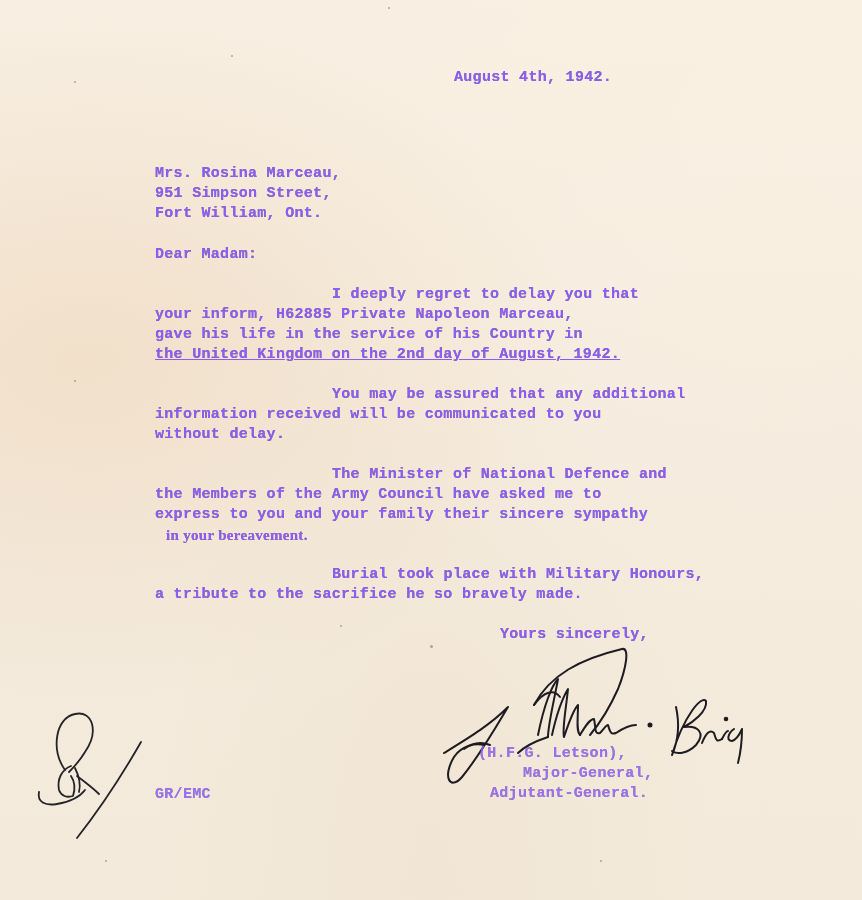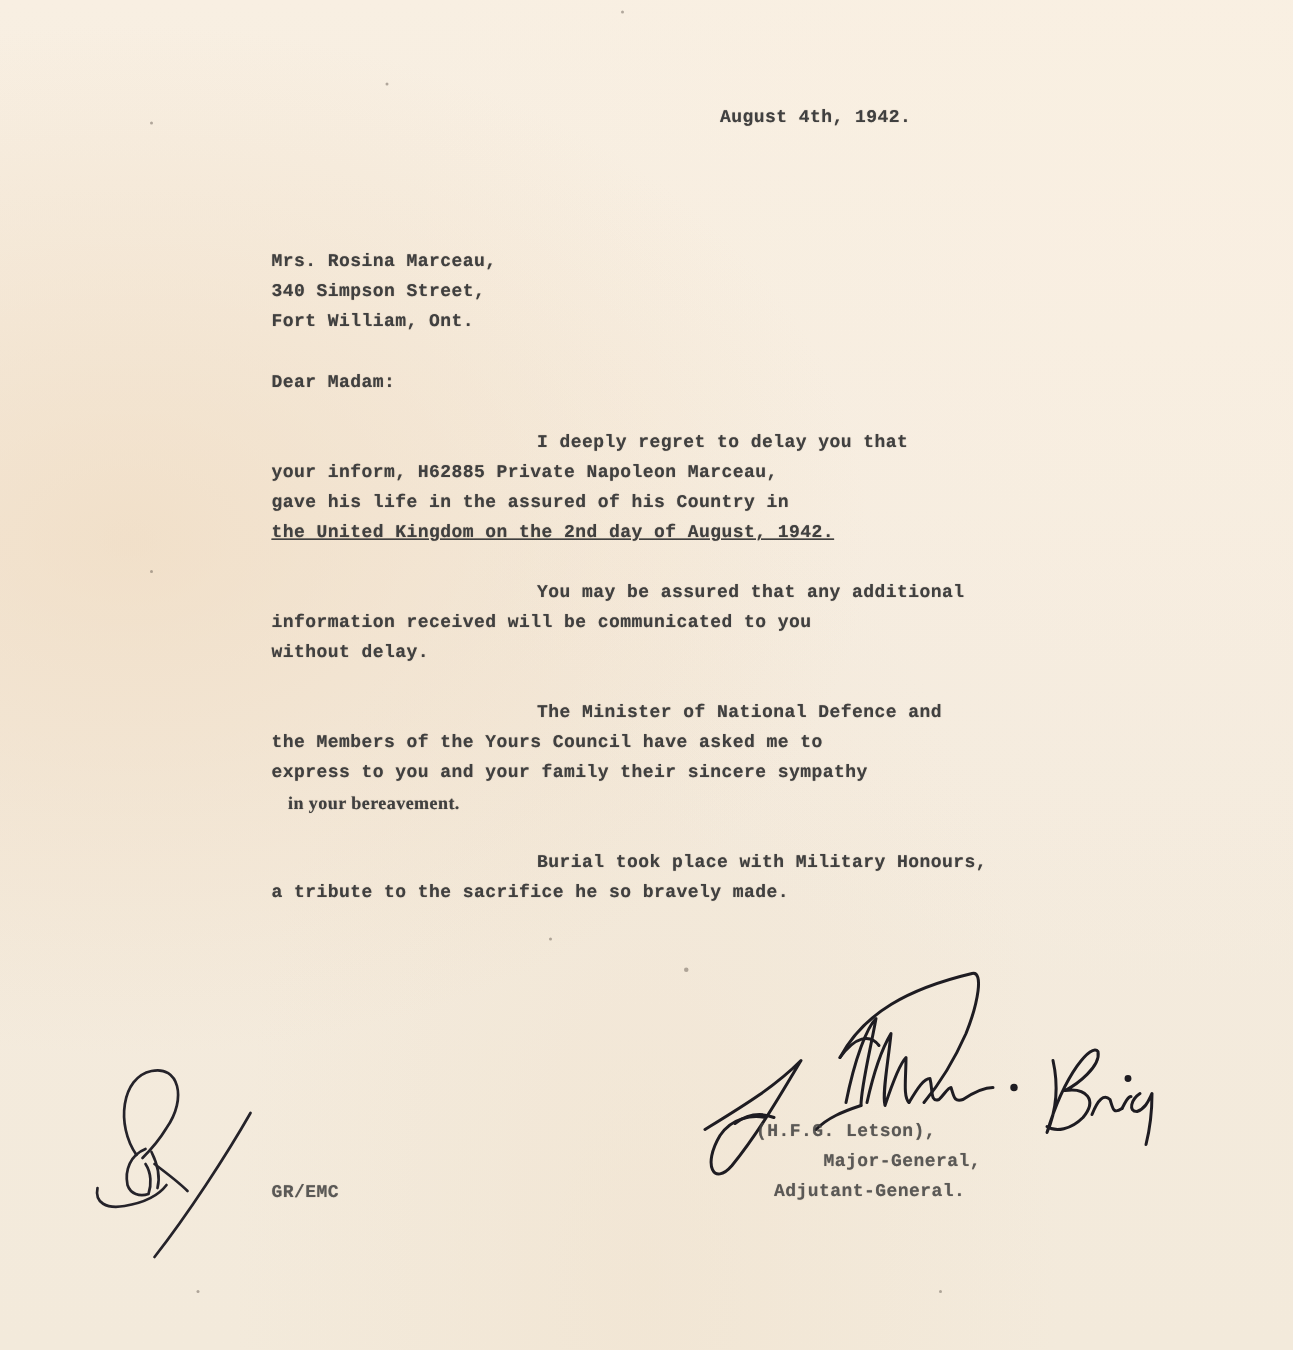--- a/index.html
+++ b/index.html
@@ -15,25 +15,24 @@
       background-image:
         radial-gradient(ellipse at 10% 40%, rgba(238, 214, 184, 0.55) 0%, rgba(238, 214, 184, 0) 45%),
         radial-gradient(ellipse at 90% 15%, rgba(250, 240, 226, 0.6) 0%, rgba(250, 240, 226, 0) 50%),
         radial-gradient(ellipse at 50% 95%, rgba(240, 226, 206, 0.5) 0%, rgba(240, 226, 206, 0) 45%),
         linear-gradient(180deg, #f8efe2 0%, #f4ebde 50%, #f3eadb 100%);
     }
     .letter {
       position: absolute;
       inset: 0;
       font-family: "Liberation Mono", "DejaVu Sans Mono", monospace;
-      color: #404040;
-      font-size: 12px;
+      color: #8b5cf6;
+      font-size: 15px;
       letter-spacing: 0.3px;
       font-weight: bold;
-      margin-left: 26px;
     }
     .line {
       position: absolute;
       white-space: pre;
       line-height: 20px;
       text-shadow: 0 0 0.6px rgba(60, 50, 40, 0.6);
     }
     .faint { opacity: 0.85; }
     .speck {
       position: absolute;
@@ -58,51 +57,52 @@
   <span class="speck" style="left:74px;top:380px;"></span>
   <span class="speck" style="left:430px;top:645px;width:3px;height:3px;"></span>
   <span class="speck" style="left:340px;top:625px;"></span>
   <span class="speck" style="left:600px;top:860px;"></span>
   <span class="speck" style="left:105px;top:860px;"></span>
 
   <div class="line" style="left:454px;top:68px;">August 4th, 1942.</div>
 
   <div>
     <div class="line" style="left:155px;top:164px;">Mrs. Rosina Marceau,</div>
-    <div class="line" style="left:155px;top:184px;">340 Simpson Street,</div>
+    <div class="line" style="left:155px;top:184px;">951 Simpson Street,</div>
     <div class="line" style="left:155px;top:204px;">Fort William, Ont.</div>
   </div>
 
   <div class="line" style="left:155px;top:245px;">Dear Madam:</div>
 
   <div>
     <div class="line" style="left:332px;top:285px;">I deeply regret to delay you that</div>
     <div class="line" style="left:155px;top:305px;">your inform, H62885 Private Napoleon Marceau,</div>
-    <div class="line" style="left:155px;top:325px;">gave his life in the assured of his Country in</div>
+    <div class="line" style="left:155px;top:325px;">gave his life in the service of his Country in</div>
     <div class="line" style="left:155px;top:345px;text-decoration:underline;">the United Kingdom on the 2nd day of August, 1942.</div>
   </div>
 
   <div>
     <div class="line" style="left:332px;top:385px;">You may be assured that any additional</div>
     <div class="line" style="left:155px;top:405px;">information received will be communicated to you</div>
     <div class="line" style="left:155px;top:425px;">without delay.</div>
   </div>
 
   <div>
     <div class="line" style="left:332px;top:465px;">The Minister of National Defence and</div>
-    <div class="line" style="left:155px;top:485px;">the Members of the Yours Council have asked me to</div>
+    <div class="line" style="left:155px;top:485px;">the Members of the Army Council have asked me to</div>
     <div class="line" style="left:155px;top:505px;">express to you and your family their sincere sympathy</div>
     <div class="line" style="left:166px;top:525px;font-family:Liberation Serif, serif;">in your bereavement.</div>
   </div>
 
   <div>
     <div class="line" style="left:332px;top:565px;">Burial took place with Military Honours,</div>
     <div class="line" style="left:155px;top:585px;text-align:center;">a tribute to the sacrifice he so bravely made.</div>
   </div>
 
+  <div class="line" style="left:500px;top:625px;">Yours sincerely,</div>
 
   <svg class="sig" style="left:440px;top:645px;" width="320" height="150" viewBox="0 0 320 150" fill="none" stroke="#1e1c22" stroke-width="2" stroke-linecap="round" stroke-linejoin="round">
 
     <path d="M4 108 C 30 92, 50 80, 68 62 C 56 82, 40 110, 22 132 C 10 146, 2 132, 14 112 C 22 100, 36 98, 44 100"></path>
     <path d="M24 104 C 32 98, 40 96, 50 100"></path>
 
     <path d="M94 60 C 110 30, 140 14, 182 4 C 190 2, 186 24, 178 44 C 170 62, 160 78, 150 90"></path>
     <path d="M94 60 C 104 46, 114 44, 120 52"></path>
 
     <path d="M98 90 C 104 60, 112 40, 118 34 C 114 56, 108 80, 108 92"></path>

